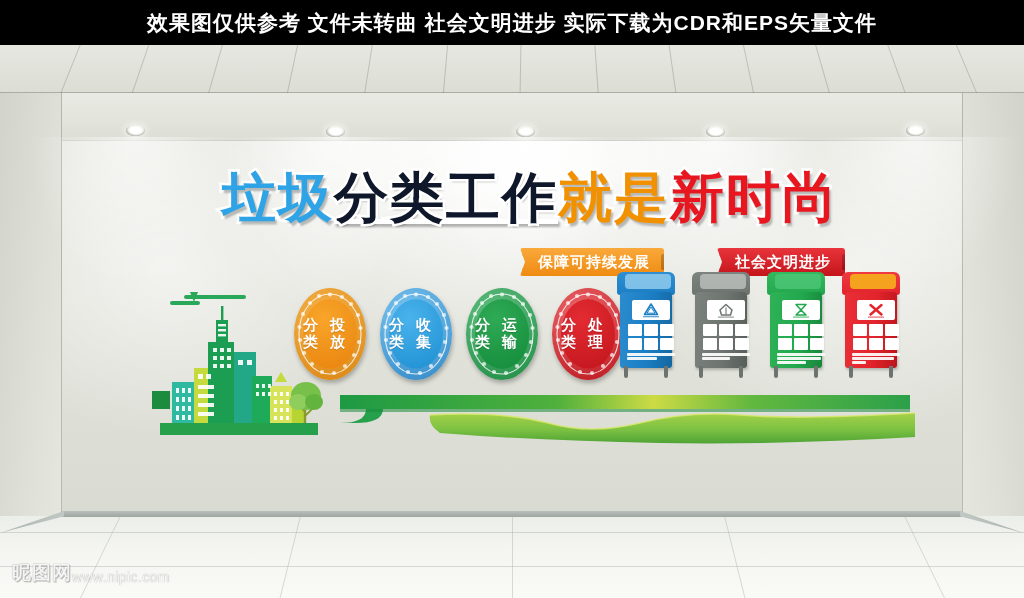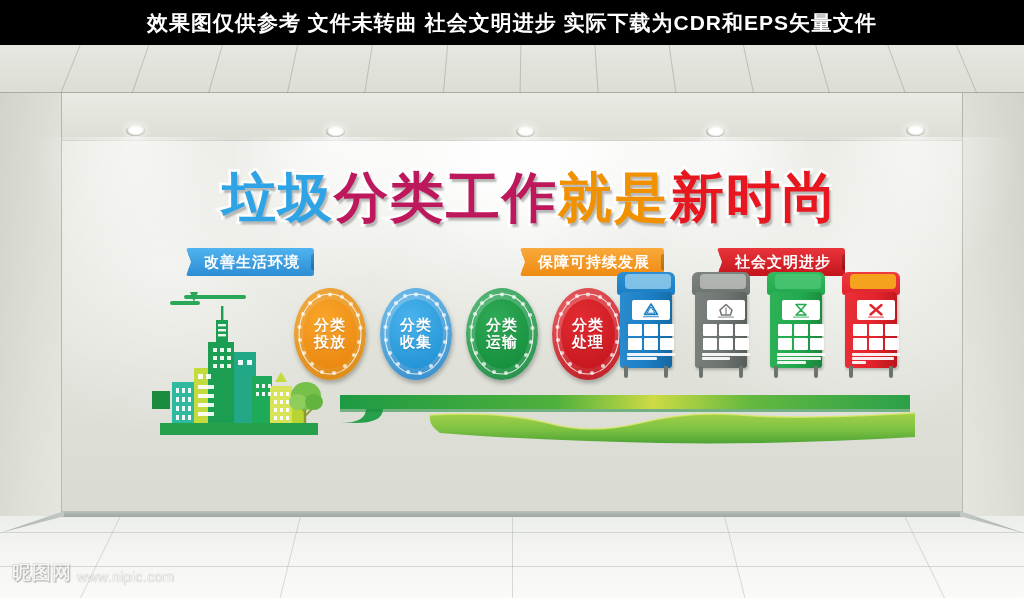--- a/index.html
+++ b/index.html
@@ -131,21 +131,21 @@
     white-space:nowrap;
     line-height:1;
   }
   .headline span{
     display:inline-block;
     -webkit-text-stroke:5px #ffffff;
     paint-order:stroke fill;
     text-shadow:2px 3px 2px rgba(90,95,90,.45);
   }
   .hl-blue  { color:#2ea3e6; }
-  .hl-green { color:#be185d; }
+  .hl-green { color:#0f172a;text-decoration:underline; }
   .hl-orange{ color:#f29100; }
   .hl-red   { color:#e8171f; }
 
   
   .sub-row{
     position:absolute; left:0; top:88px; width:760px; height:30px;
   }
   .ribbon{
     position:absolute; top:0; height:28px;
     display:flex; align-items:center; justify-content:center;
@@ -177,21 +177,21 @@
     position:absolute; top:0; width:72px; height:92px;
   }
   .badge .ring{
     position:absolute; inset:0;
     border-radius:50%;
     box-shadow:1px 3px 4px rgba(70,75,70,.4);
   }
   .badge .inner{
     position:absolute; left:9px; top:11px; right:9px; bottom:11px;
     border-radius:50%;
-    display:flex; flex-direction:column; align-items:center; justify-content:center;
+    display:flex; flex-direction:row; align-items:center; justify-content:center;
     color:#fff; font-weight:bold; font-size:15px; line-height:1.12;
     letter-spacing:1px;
     text-shadow:0 1px 1px rgba(0,0,0,.18);
   }
   .b-orange .ring{ background:radial-gradient(circle at 40% 30%,#f6b24a,#d98512); }
   .b-orange .inner{ background:radial-gradient(circle at 38% 28%,#f9a52a,#e8820d); }
   .b-blue .ring{ background:radial-gradient(circle at 40% 30%,#7fc8f2,#2f87c6); }
   .b-blue .inner{ background:radial-gradient(circle at 38% 28%,#49b3ec,#1d8ed1); }
   .b-green .ring{ background:radial-gradient(circle at 40% 30%,#63c183,#1d8a42); }
   .b-green .inner{ background:radial-gradient(circle at 38% 28%,#2faa55,#128a3a); }
@@ -244,21 +244,21 @@
 
   
   .city{ position:absolute; left:0px; top:130px; width:200px; height:150px; }
 
   
   .base{ position:absolute; left:-10px; top:205px; width:775px; height:80px; }
 
   
   .wm-logo{
     position:absolute; left:12px; bottom:12px;
-    display:flex; align-items:flex-end; gap:5px;
+    display:flex; align-items:flex-end; 
     opacity:.92; z-index:50;
   }
   .wm-cn{
     font-size:19px; font-weight:bold; color:rgba(255,255,255,.92);
     letter-spacing:1px;
     text-shadow:0 0 1px rgba(90,95,90,.85),1px 1px 0 rgba(140,145,140,.6);
   }
   .wm-url{
     font-size:14px; color:rgba(255,255,255,.92); letter-spacing:.4px;
     text-shadow:0 0 1px rgba(90,95,90,.8);
@@ -319,21 +319,20 @@
     <div class="spot-glow" style="left:610px; top:92px;"></div>
     <div class="spot-glow" style="left:810px; top:92px;"></div>
 
     <div class="graphic">
 
       <div class="headline">
         <span class="hl-blue">垃圾</span><span class="hl-green">分类工作</span><span class="hl-orange">就是</span><span class="hl-red">新时尚</span>
       </div>
 
       <div class="sub-row">
-        <div class="ribbon rb-blue" style="left:36px;">改善生活环境</div>
         <div class="ribbon rb-orange" style="left:370px;">保障可持续发展</div>
         <div class="ribbon rb-red" style="left:567px;">社会文明进步</div>
       </div>
 
       <div class="badges">
 
         <div class="badge b-orange" style="left:144px;">
           <div class="ring"></div>
           <svg class="meander" viewBox="0 0 72 92">
             <g fill="none" stroke="#ffffff" stroke-opacity="0.82" stroke-width="1.1">

